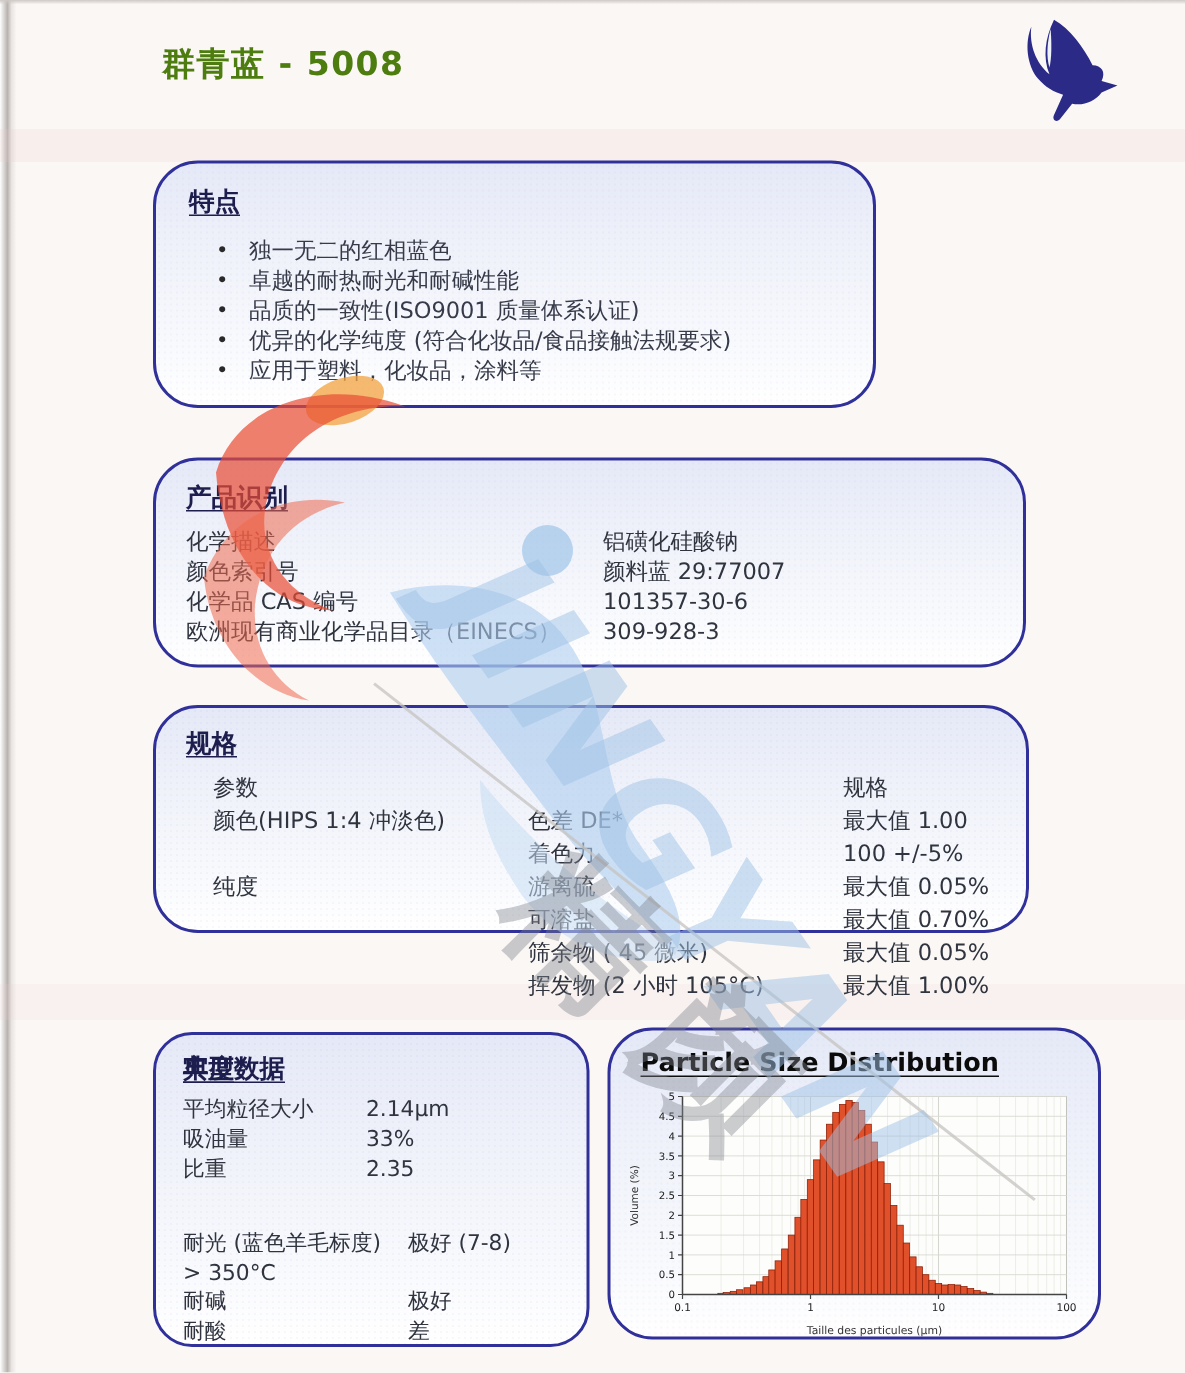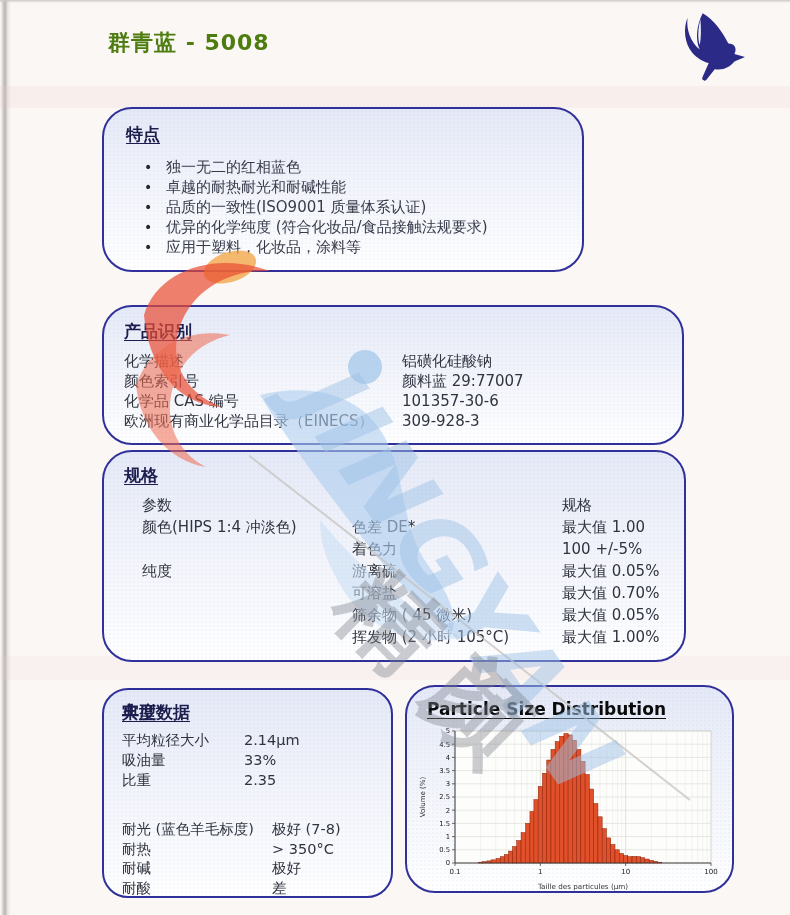--- a/index.html
+++ b/index.html
@@ -31,21 +31,21 @@
   .features h2{left:22px;top:14px;}
   .feat-list{position:absolute;left:40px;top:48px;margin:0;padding:0;list-style:none;}
   .feat-list li{display:flex;align-items:flex-start;font-size:15px;color:#373b49;
     line-height:20px;height:20px;}
   .feat-list .bullet{width:22px;color:#2a2a2a;font-size:14px;}
   .ident{left:102px;top:305px;width:582px;height:140px;}
   .ident h2{left:20px;top:13px;}
   .ident-rows{position:absolute;left:20px;top:44px;width:540px;}
   .irow{display:grid;grid-template-columns:278px 1fr;font-size:15px;color:#30343f;
     line-height:20px;height:20px;}
-  .specs{left:102px;top:450px;width:584px;height:212px;padding-left:24px;}
+  .specs{left:102px;top:470px;width:584px;height:152px;padding-left:24px;}
   .specs h2{left:20px;top:12px;}
   .spec-grid{position:absolute;left:38px;top:42px;width:530px;display:grid;
     grid-template-columns:210px 210px 1fr;font-size:15px;color:#30343f;line-height:22px;}
   .spec-grid span{height:22px;overflow:hidden;}
   .typical{left:102px;top:688px;width:291px;height:210px;border-radius:26px;text-decoration:underline;}
   .typical h2{left:18px;top:11px;}
   .typ-rows{position:absolute;left:18px;top:40px;width:255px;}
   .trow{display:grid;grid-template-columns:122px 1fr;font-size:14.5px;color:#30343f;
     line-height:20px;height:20px;}
   .fast-h{left:18px;top:96px;}
@@ -176,21 +176,20 @@
           <span>2.35</span>
         </div>
     </div>
     <h2 class="fast-h">牢度</h2>
     <div class="fast-rows">
       <div class="frow">
           <span>耐光 (蓝色羊毛标度)</span>
           <span>极好 (7-8)</span>
         </div>
       <div class="frow">
-          <span>耐热</span>
           <span>&gt; 350°C</span>
         </div>
       <div class="frow">
           <span>耐碱</span>
           <span>极好</span>
         </div>
       <div class="frow">
           <span>耐酸</span>
           <span>差</span>
         </div>

